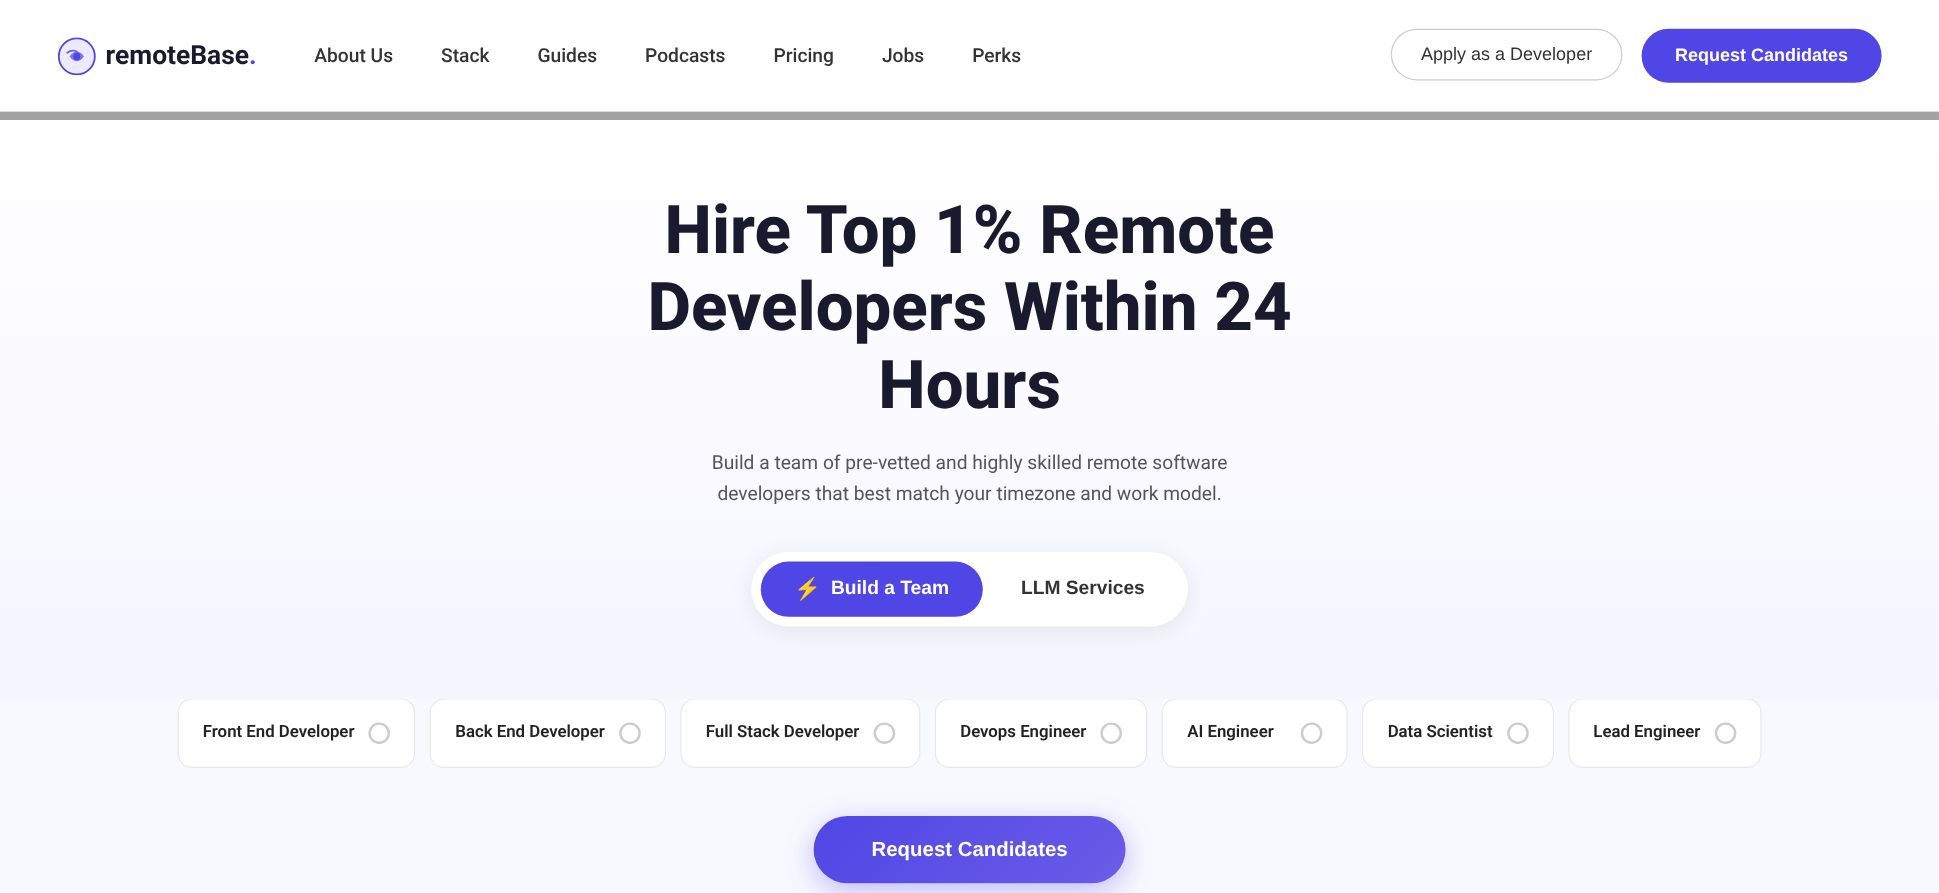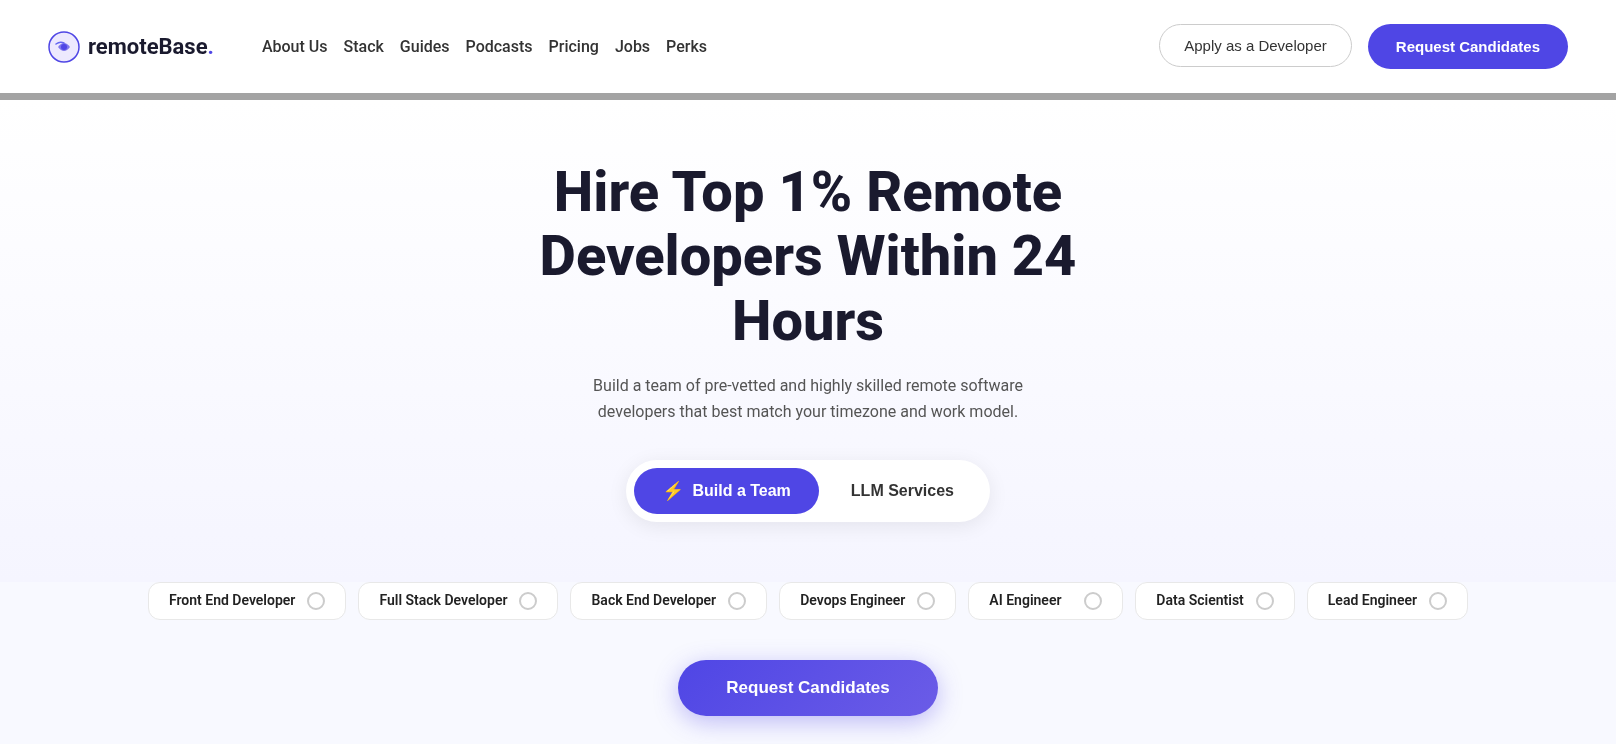--- a/index.html
+++ b/index.html
@@ -33,21 +33,21 @@
       height: 32px;
     }
     .logo-text {
       font-size: 22px;
       font-weight: 700;
       color: #1a1a2e;
     }
     .logo-text span { color: #4f46e5; }
     .nav-links {
       display: flex;
-      gap: 16px;
+      gap: 40px;
       list-style: none;
       flex: 1;
     }
     .nav-links a {
       text-decoration: none;
       color: #333;
       font-size: 16px;
       font-weight: 500;
     }
     .nav-actions {
@@ -139,21 +139,21 @@
       flex-wrap: nowrap;
       overflow-x: auto;
     }
     .role-card {
       display: flex;
       align-items: center;
       justify-content: space-between;
       background: #fff;
       border: 1.5px solid #e8e8e8;
       border-radius: 12px;
-      padding: 8px 20px;
+      padding: 18px 20px;
       min-width: 155px;
       cursor: pointer;
       transition: border-color 0.2s, box-shadow 0.2s;
     }
     .role-name {
       font-size: 14px;
       font-weight: 600;
       color: #222;
       line-height: 1.4;
       flex: 1;
@@ -227,25 +227,25 @@
     </button>
   </div>
 </section>
 
 <div class="role-cards">
   <div class="role-card">
     <span class="role-name">Front End Developer</span>
     <div class="radio-dot"></div>
   </div>
   <div class="role-card">
+    <span class="role-name">Back End Developer</span>
+    <div class="radio-dot"></div>
+  </div>
+  <div class="role-card">
     <span class="role-name">Full Stack Developer</span>
-    <div class="radio-dot"></div>
-  </div>
-  <div class="role-card">
-    <span class="role-name">Back End Developer</span>
     <div class="radio-dot"></div>
   </div>
   <div class="role-card">
     <span class="role-name">Devops Engineer</span>
     <div class="radio-dot"></div>
   </div>
   <div class="role-card">
     <span class="role-name">AI Engineer</span>
     <div class="radio-dot"></div>
   </div>

